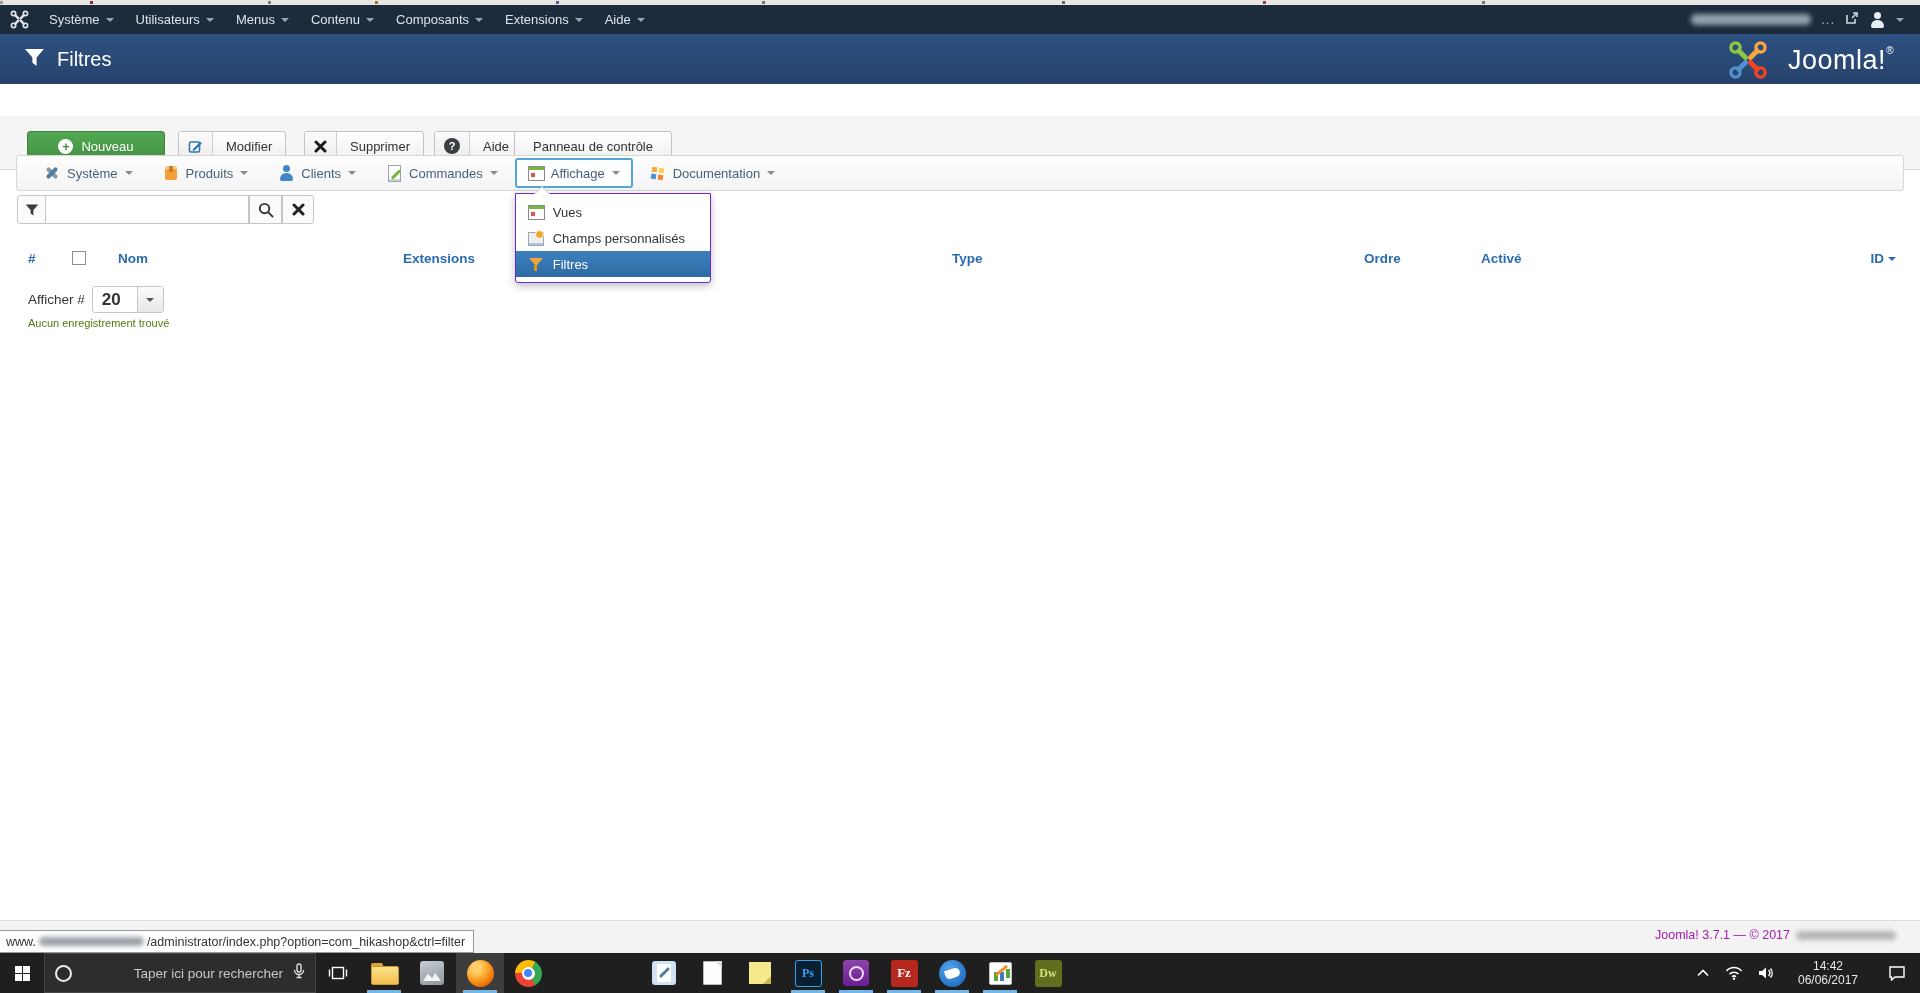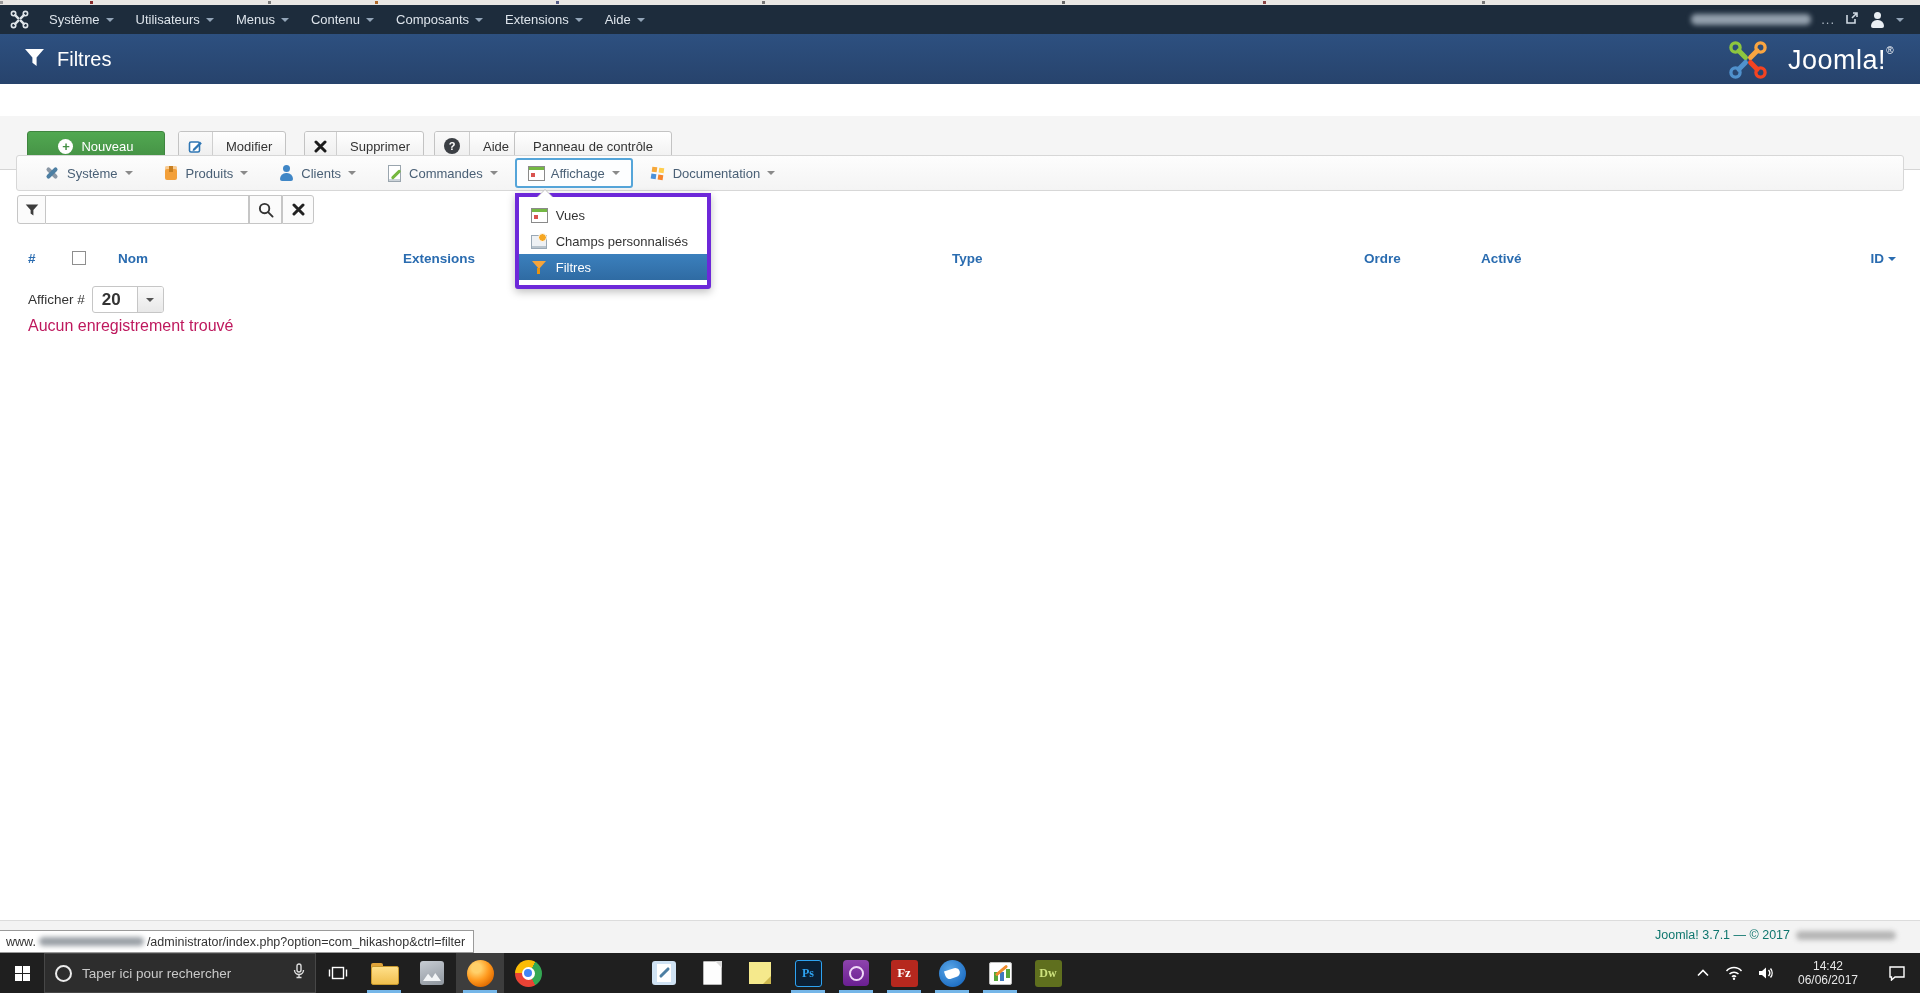--- a/index.html
+++ b/index.html
@@ -96,21 +96,21 @@
     background:#eef1f4; border:1px solid #9aa8b5;
     box-shadow:inset 0 -8px 0 -6px #b9c4cd, inset 0 -12px 0 -10px #b9c4cd; }
   .ico-form::after { content:""; position:absolute; top:0; right:0; width:7px; height:7px;
     border-radius:50%; background:#f5a623; border:1px solid #fff; }
   .ico-funnel-o::before { content:""; position:absolute; top:2px; left:1px; width:0; height:0;
     border-left:7px solid transparent; border-right:7px solid transparent; border-top:8px solid #f5a43b; }
   .ico-funnel-o::after { content:""; position:absolute; top:9px; left:6.5px; width:3px; height:6px; background:#e8930f; }
 
   
   #hk-dropdown { position:absolute; top:33px; left:-2px; width:196px; background:#fff;
-    border:4px solid #6d28d9; border-radius:0 0 3px 3px; box-shadow:0 3px 8px rgba(0,0,0,.25);
+    border:1px solid #6d28d9; border-radius:0 0 3px 3px; box-shadow:0 3px 8px rgba(0,0,0,.25);
     padding:5px 0; z-index:60; cursor:default; }
   #hk-dropdown::before { content:""; position:absolute; top:-8px; left:18px; width:0; height:0;
     border:8px solid transparent; border-top-width:0; border-bottom-color:#c5c5c5; }
   #hk-dropdown::after { content:""; position:absolute; top:-7px; left:19px; width:0; height:0;
     border:7px solid transparent; border-top-width:0; border-bottom-color:#fff; }
   .dd-item { display:flex; align-items:center; gap:9px; height:26px; padding:0 12px;
     font-size:13px; color:#333; cursor:pointer; }
   .dd-item.selected { background:linear-gradient(#3b80bd,#2f6ba3); color:#fff; }
 
   
@@ -137,44 +137,44 @@
 
   
   #limit-row { position:absolute; top:286px; left:28px; display:flex; align-items:center;
     font-size:13.5px; color:#333; }
   #limit-select { display:flex; margin-left:7px; height:27px; border:1px solid #c6c6c6;
     border-radius:3px; overflow:hidden; cursor:pointer; background:#fff; }
   #limit-select .val { width:44px; display:flex; align-items:center; padding-left:9px; font-size:17px;font-weight:bold; }
   #limit-select .arrow { width:26px; background:linear-gradient(#fafafa,#e8e8e8);
     border-left:1px solid #c6c6c6; display:flex; align-items:center; justify-content:center; }
   #limit-select .arrow .caret { border-top-color:#555; }
-  #empty-row { position:absolute; top:317px; left:28px; font-size:16px; color:#be185d; }
+  #empty-row { position:absolute; top:317px; left:28px; font-size:11px; color:#4d7c0f; }
 
   
   #footer-band { position:absolute; top:920px; left:0; width:1920px; height:33px;
     background:#f3f3f3; border-top:1px solid #dcdcdc; }
   #footer-version { position:absolute; right:24px; top:7px; display:flex; align-items:center;
-    gap:6px; font-size:12.5px; color:#0f766e; }
+    gap:6px; font-size:12.5px; color:#a21caf; }
   #deconnexion { position:absolute; left:380px; top:930px; font-size:13px; color:#555; z-index:65; cursor:pointer; }
   #url-bubble { position:absolute; left:0; top:930px; height:23px; background:#fff;
     border:1px solid #9a9a9a; border-left:none; display:flex; align-items:center;
     padding:0 8px 0 6px; font-size:12.5px; color:#333; z-index:70; white-space:nowrap; }
 
   
   #taskbar { position:absolute; top:953px; left:0; width:1920px; height:40px; background:#1f1f1f;
     display:flex; align-items:stretch; color:#e8e8e8; z-index:80; }
   .tb-btn { display:flex; align-items:center; justify-content:center; cursor:pointer; }
   #tb-start { width:44px; }
   .win-logo { width:15px; height:15px;
     background:linear-gradient(#fff,#fff) 0 0/7px 7px no-repeat,
                linear-gradient(#fff,#fff) 8px 0/7px 7px no-repeat,
                linear-gradient(#fff,#fff) 0 8px/7px 7px no-repeat,
                linear-gradient(#fff,#fff) 8px 8px/7px 7px no-repeat; }
   #tb-search { width:272px; background:#2d2d2d; border:1px solid #474747; display:flex;
-    align-items:center; gap:10px; padding:0 10px; cursor:text; }
+    align-items:center; gap:10px; padding:0 10px; cursor:text;text-align:right; }
   .cortana-ring { width:17px; height:17px; border:2px solid #ececec; border-radius:50%; flex:none; }
   #tb-search .ph { font-size:13.5px; color:#c9c9c9; flex:1; white-space:nowrap; }
   #tb-taskview { width:44px; }
   .tile { position:relative; width:48px; display:flex; align-items:center; justify-content:center; cursor:pointer;font-family:Liberation Serif, serif; }
   .tile.open::after { content:""; position:absolute; left:7px; right:7px; bottom:0; height:3px; background:#75b6e8; }
   .tile.active { background:#3d3d3d; }
   .tb-gap { width:88px; }
   .tray { display:flex; align-items:center; justify-content:center; cursor:pointer; }
   #tray-chevron { width:30px; } #tray-wifi { width:32px; } #tray-speaker { width:32px; }
   #tray-clock { width:92px; flex-direction:column; justify-content:center; font-size:12px;

